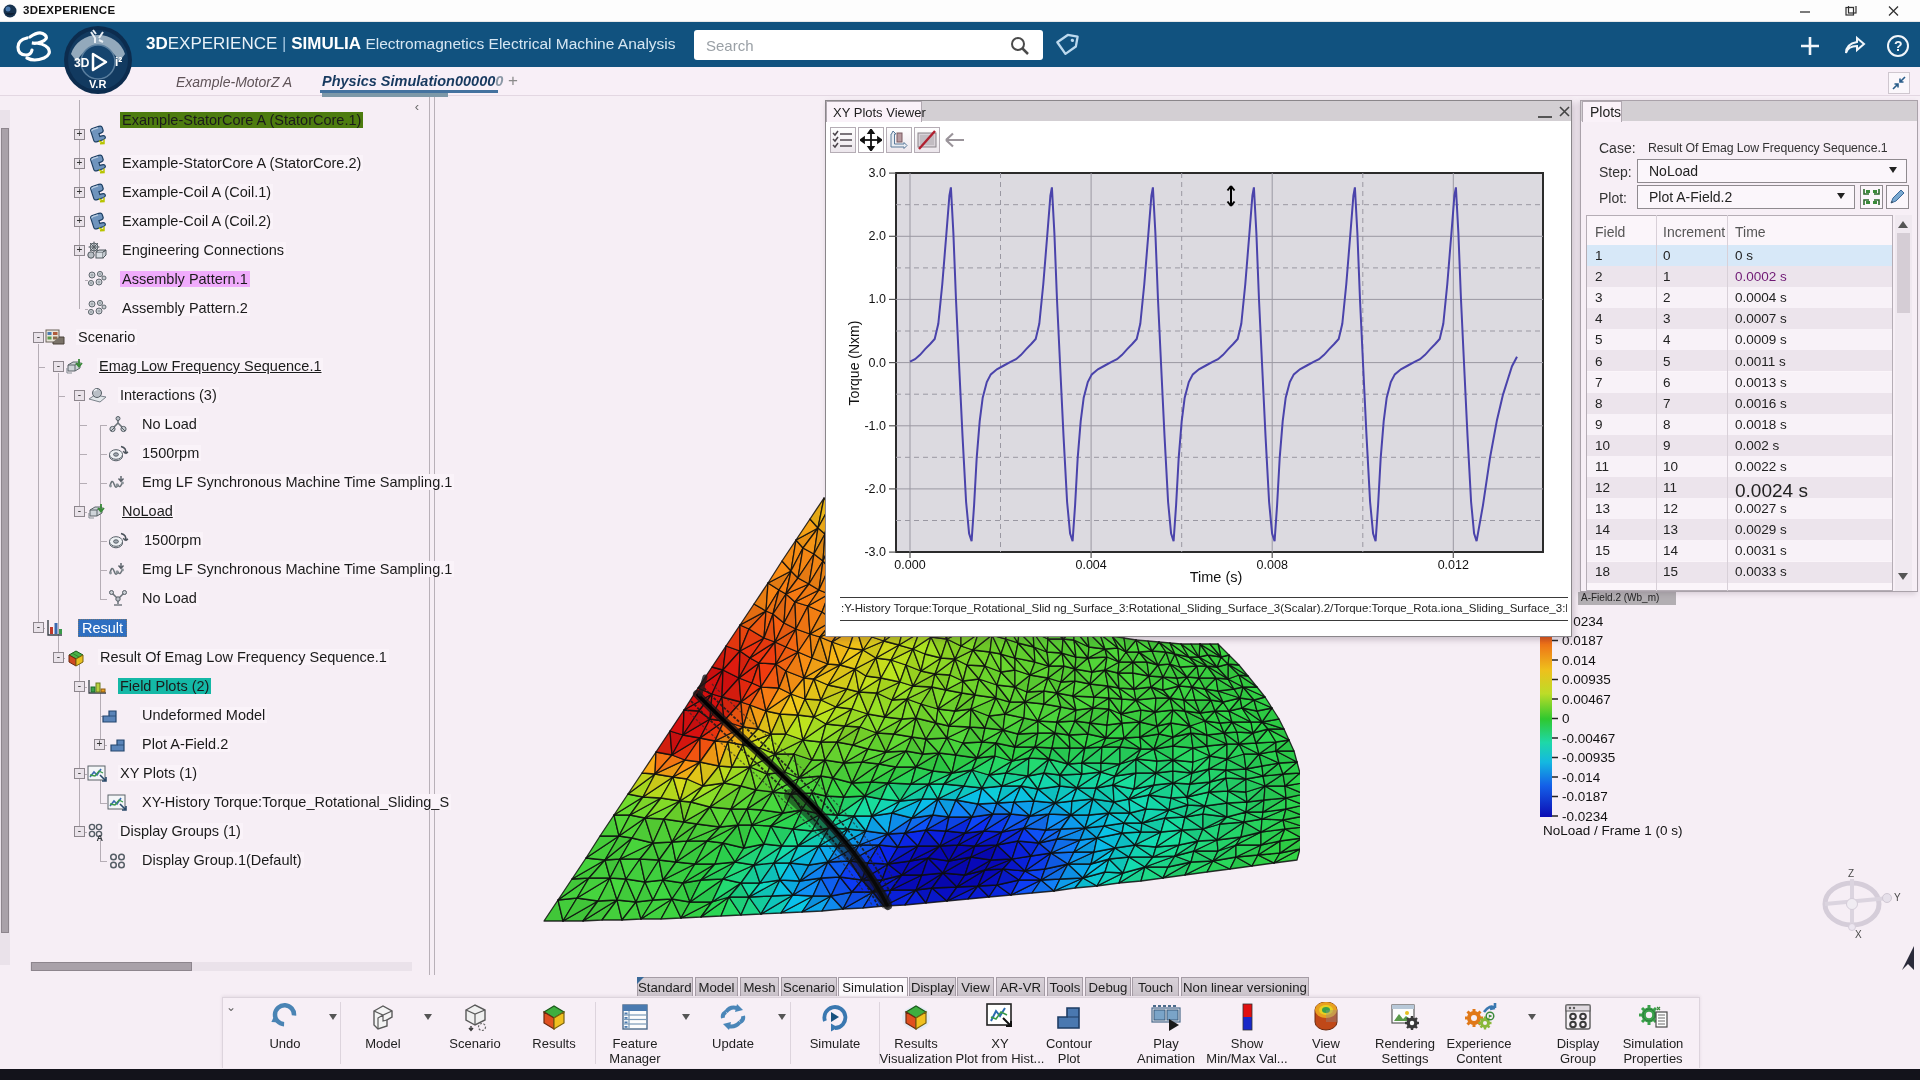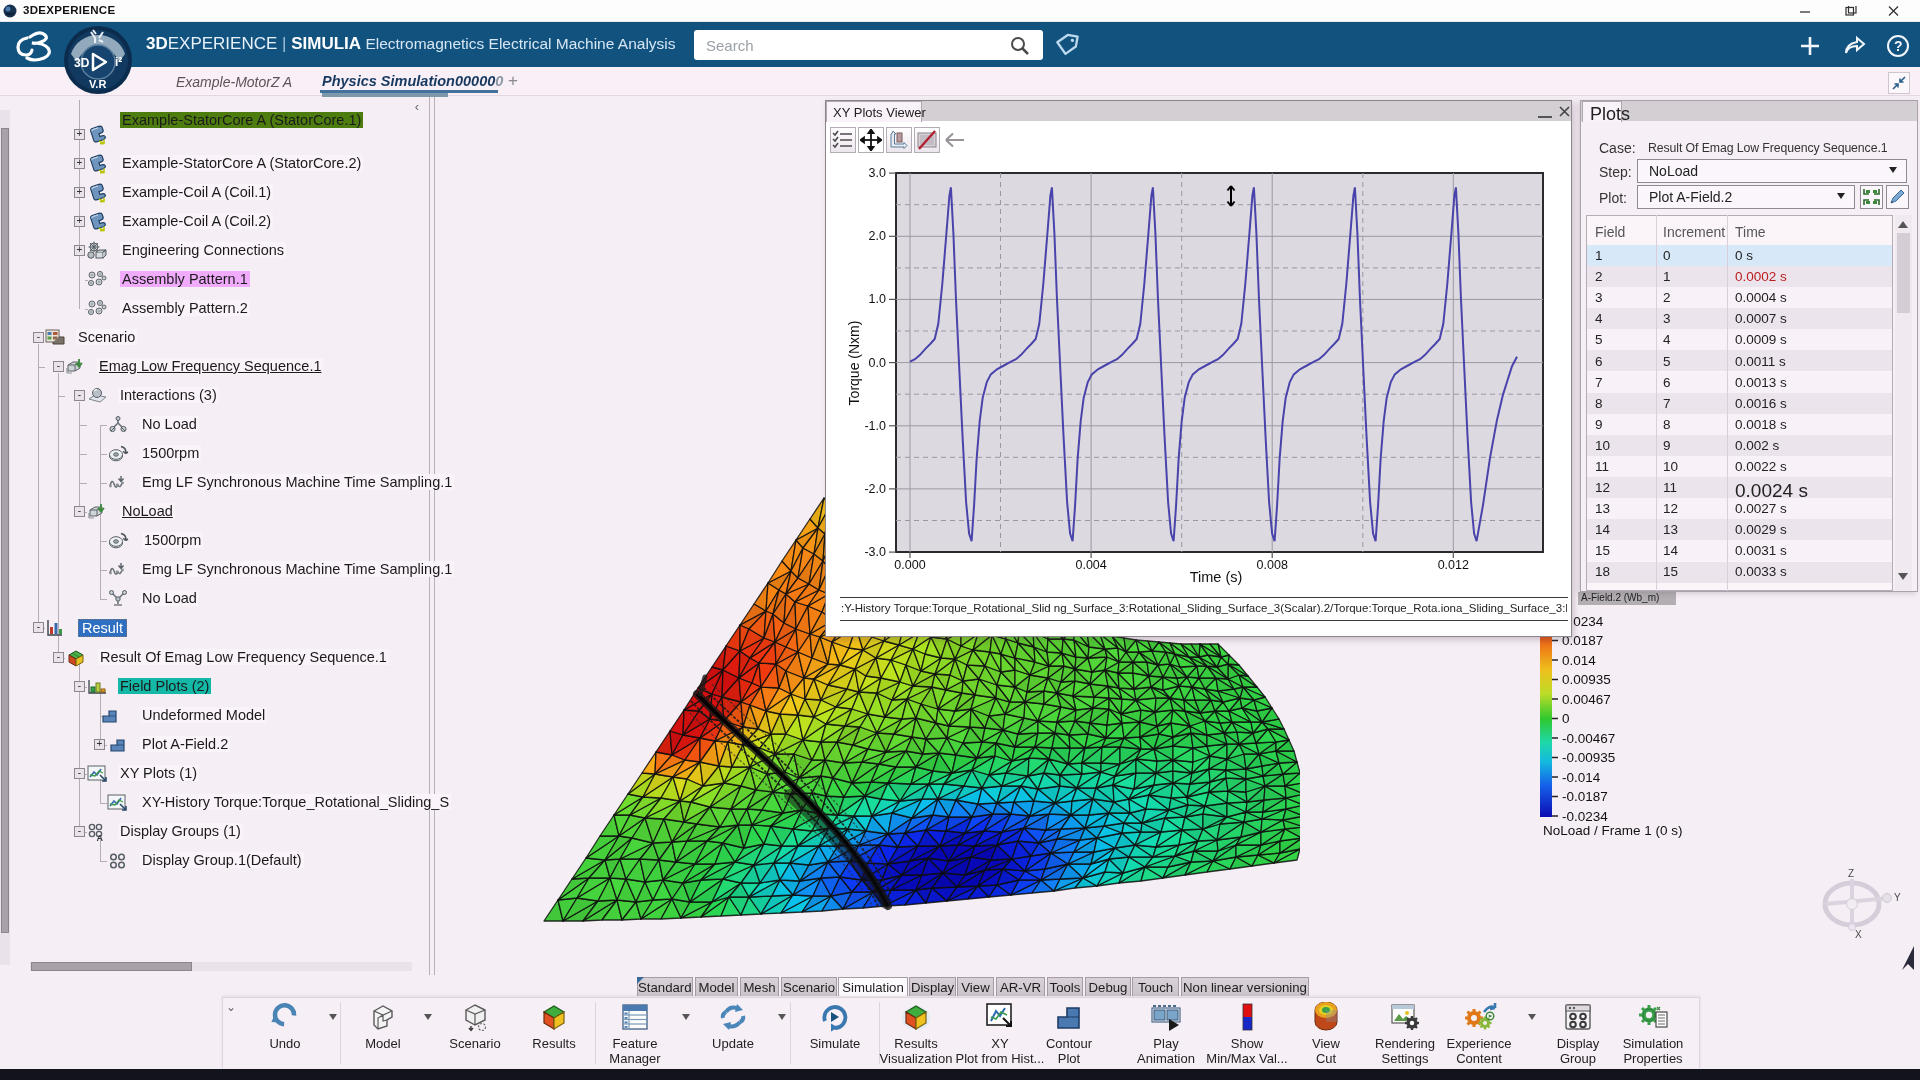--- a/index.html
+++ b/index.html
@@ -1988,21 +1988,21 @@
     <path d="M910.0,361.7 L915.0,359.2 L920.1,354.8 L925.1,349.1 L930.2,344.0 L934.7,339.0 L938.3,323.8 L942.3,284.0 L946.4,233.5 L949.4,195.6 L950.9,187.4 L953.4,233.5 L956.0,299.8 L959.0,363.0 L962.5,435.6 L966.1,502.0 L969.1,533.6 L971.6,541.1 L974.1,505.1 L976.7,457.8 L979.7,421.1 L982.7,397.7 L986.8,382.0 L990.8,374.4 L996.9,369.3 L1003.9,365.5 L1011.0,361.7 L1016.0,359.2 L1021.1,354.8 L1026.2,349.1 L1031.2,344.0 L1035.7,339.0 L1039.3,323.8 L1043.3,284.0 L1047.4,233.5 L1050.4,195.6 L1051.9,187.4 L1054.4,233.5 L1057.0,299.8 L1060.0,363.0 L1063.5,435.6 L1067.1,502.0 L1070.1,533.6 L1072.6,541.1 L1075.1,505.1 L1077.7,457.8 L1080.7,421.1 L1083.7,397.7 L1087.8,382.0 L1091.8,374.4 L1097.9,369.3 L1104.9,365.5 L1112.0,361.7 L1117.0,359.2 L1122.1,354.8 L1127.2,349.1 L1132.2,344.0 L1136.7,339.0 L1140.3,323.8 L1144.3,284.0 L1148.4,233.5 L1151.4,195.6 L1152.9,187.4 L1155.4,233.5 L1158.0,299.8 L1161.0,363.0 L1164.5,435.6 L1168.1,502.0 L1171.1,533.6 L1173.6,541.1 L1176.1,505.1 L1178.7,457.8 L1181.7,421.1 L1184.7,397.7 L1188.8,382.0 L1192.8,374.4 L1198.9,369.3 L1205.9,365.5 L1213.0,361.7 L1218.0,359.2 L1223.1,354.8 L1228.2,349.1 L1233.2,344.0 L1237.7,339.0 L1241.3,323.8 L1245.3,284.0 L1249.4,233.5 L1252.4,195.6 L1253.9,187.4 L1256.4,233.5 L1259.0,299.8 L1262.0,363.0 L1265.5,435.6 L1269.1,502.0 L1272.1,533.6 L1274.6,541.1 L1277.1,505.1 L1279.7,457.8 L1282.7,421.1 L1285.7,397.7 L1289.8,382.0 L1293.8,374.4 L1299.9,369.3 L1306.9,365.5 L1314.0,361.7 L1319.0,359.2 L1324.1,354.8 L1329.2,349.1 L1334.2,344.0 L1338.7,339.0 L1342.3,323.8 L1346.3,284.0 L1350.4,233.5 L1353.4,195.6 L1354.9,187.4 L1357.4,233.5 L1360.0,299.8 L1363.0,363.0 L1366.5,435.6 L1370.1,502.0 L1373.1,533.6 L1375.6,541.1 L1378.1,505.1 L1380.7,457.8 L1383.7,421.1 L1386.7,397.7 L1390.8,382.0 L1394.8,374.4 L1400.9,369.3 L1407.9,365.5 L1415.0,361.7 L1420.0,359.2 L1425.1,354.8 L1430.2,349.1 L1435.2,344.0 L1439.7,339.0 L1443.3,323.8 L1447.3,284.0 L1451.4,233.5 L1454.4,195.6 L1455.9,187.4 L1458.4,233.5 L1461.0,299.8 L1464.0,363.0 L1467.5,435.6 L1471.1,502.0 L1474.1,533.6 L1476.6,541.1 L1483.0,505.1 L1490.0,457.8 L1497.0,419.9 L1503.0,394.6 L1508.0,378.8 L1512.0,366.2 L1517.0,356.7" fill="none" stroke="#4a43ab" stroke-width="2"></path>
     <g transform="translate(1231,196)">
       <path d="M0,-10 L0,10 M0,-10 L-3.5,-5.5 M0,-10 L3.5,-5.5 M0,10 L-3.5,5.5 M0,10 L3.5,5.5" stroke="#000" stroke-width="2"></path>
     </g>
   </svg>
 <div class="abs" style="left:840px;top:597px;width:728px;height:1px;background:#3a3a3a;z-index:11"></div>
 <div class="abs" style="left:840px;top:620px;width:728px;height:1px;background:#3a3a3a;z-index:11"></div>
 <div class="abs" style="left:841px;top:602px;width:726px;height:15px;overflow:hidden;white-space:nowrap;font-size:11.5px;color:#222;z-index:11">:Y-History Torque:Torque_Rotational_Slid ng_Surface_3:Rotational_Sliding_Surface_3(Scalar).2/Torque:Torque_Rota.iona_Sliding_Surface_3:Rotational_Sl di</div>
 <div class="abs" style="left:1580px;top:100px;width:338px;height:492px;background:#f7eff6;border:1px solid #aaa2aa;box-shadow:-2px 2px 5px rgba(80,60,80,0.18);z-index:20"></div>
 <div class="abs" style="left:1581px;top:101px;width:336px;height:20px;background:#d3cfd3;z-index:21"></div>
-<div class="abs" style="left:1582px;top:101px;width:40px;height:21px;background:#faf2f9;border:1px solid #b0a8b0;border-bottom:none;font-size:18px;color:#222;padding:2px 0 0 7px;z-index:22">Plots</div>
+<div class="abs" style="left:1582px;top:101px;width:40px;height:21px;background:#faf2f9;border:1px solid #b0a8b0;border-bottom:none;font-size:14px;color:#222;padding:2px 0 0 7px;z-index:22">Plots</div>
 <div class="abs" style="left:1599px;top:140px;font-size:14px;color:#333;z-index:21">Case:</div>
 <div class="abs" style="left:1648px;top:141px;font-size:12.3px;color:#333;z-index:21;white-space:nowrap;letter-spacing:-0.1px">Result Of Emag Low Frequency Sequence.1</div>
 <div class="abs" style="left:1599px;top:164px;font-size:14px;color:#333;z-index:21">Step:</div>
 <div class="abs dd" style="left:1637px;top:159px;width:270px;height:24px;z-index:21;padding:3px 0 0 11px">NoLoad</div>
 <div class="abs" style="left:1889px;top:167px;z-index:22;width:0;height:0;border-left:4.5px solid transparent;border-right:4.5px solid transparent;border-top:6px solid #222"></div>
 <div class="abs" style="left:1599px;top:190px;font-size:14px;color:#333;z-index:21">Plot:</div>
 <div class="abs dd" style="left:1637px;top:185px;width:218px;height:24px;z-index:21;padding:3px 0 0 11px">Plot A-Field.2</div>
 <div class="abs" style="left:1837px;top:193px;z-index:22;width:0;height:0;border-left:4.5px solid transparent;border-right:4.5px solid transparent;border-top:6px solid #222"></div>
 <div class="abs" style="left:1860px;top:185px;width:23px;height:24px;background:#fbf6fb;border:1px solid #8f8a8f;z-index:21"></div>
 <svg class="abs" style="left:1862px;top:187px;z-index:22" width="19" height="20" viewBox="0 0 19 20">
@@ -2031,21 +2031,21 @@
 <div class="abs" style="left:1735px;top:224px;font-size:14px;color:#555;z-index:22">Time</div>
 <div class="abs" style="left:1656px;top:215px;width:1px;height:376px;background:#d8d0d8;z-index:22"></div>
 <div class="abs" style="left:1727px;top:215px;width:1px;height:376px;background:#d8d0d8;z-index:22"></div>
 <div class="abs" style="left:1587px;top:245px;width:305px;height:21px;background:#d7e8f8;z-index:21"></div>
 <div class="abs" style="left:1595px;top:248px;font-size:13.5px;color:#222;z-index:22">1</div>
 <div class="abs" style="left:1663px;top:248px;font-size:13.5px;color:#222;z-index:22">0</div>
 <div class="abs" style="left:1735px;top:248px;font-size:13.5px;color:#222;z-index:22">0 s</div>
 <div class="abs" style="left:1587px;top:266px;width:305px;height:21px;background:#ece4ec;z-index:21"></div>
 <div class="abs" style="left:1595px;top:269px;font-size:13.5px;color:#222;z-index:22">2</div>
 <div class="abs" style="left:1663px;top:269px;font-size:13.5px;color:#222;z-index:22">1</div>
-<div class="abs" style="left:1735px;top:269px;font-size:13.5px;color:#b91c1c;z-index:22">0.0002 s</div>
+<div class="abs" style="left:1735px;top:269px;font-size:13.5px;color:#701a75;z-index:22">0.0002 s</div>
 <div class="abs" style="left:1587px;top:287px;width:305px;height:21px;background:#f8f2f8;z-index:21"></div>
 <div class="abs" style="left:1595px;top:290px;font-size:13.5px;color:#222;z-index:22">3</div>
 <div class="abs" style="left:1663px;top:290px;font-size:13.5px;color:#222;z-index:22">2</div>
 <div class="abs" style="left:1735px;top:290px;font-size:13.5px;color:#222;z-index:22">0.0004 s</div>
 <div class="abs" style="left:1587px;top:308px;width:305px;height:21px;background:#ece4ec;z-index:21"></div>
 <div class="abs" style="left:1595px;top:311px;font-size:13.5px;color:#222;z-index:22">4</div>
 <div class="abs" style="left:1663px;top:311px;font-size:13.5px;color:#222;z-index:22">3</div>
 <div class="abs" style="left:1735px;top:311px;font-size:13.5px;color:#222;z-index:22">0.0007 s</div>
 <div class="abs" style="left:1587px;top:329px;width:305px;height:21px;background:#f8f2f8;z-index:21"></div>
 <div class="abs" style="left:1595px;top:332px;font-size:13.5px;color:#222;z-index:22">5</div>

